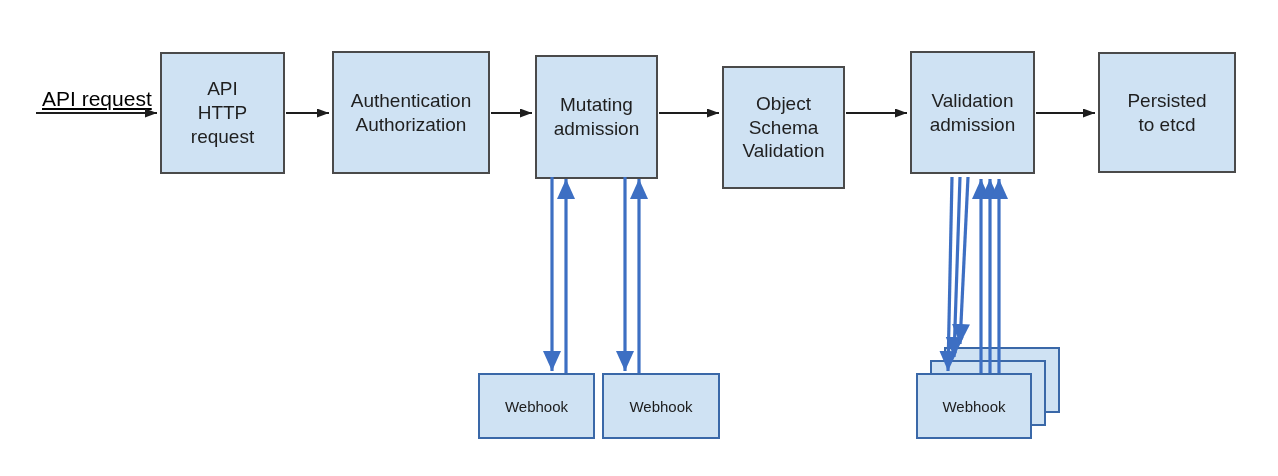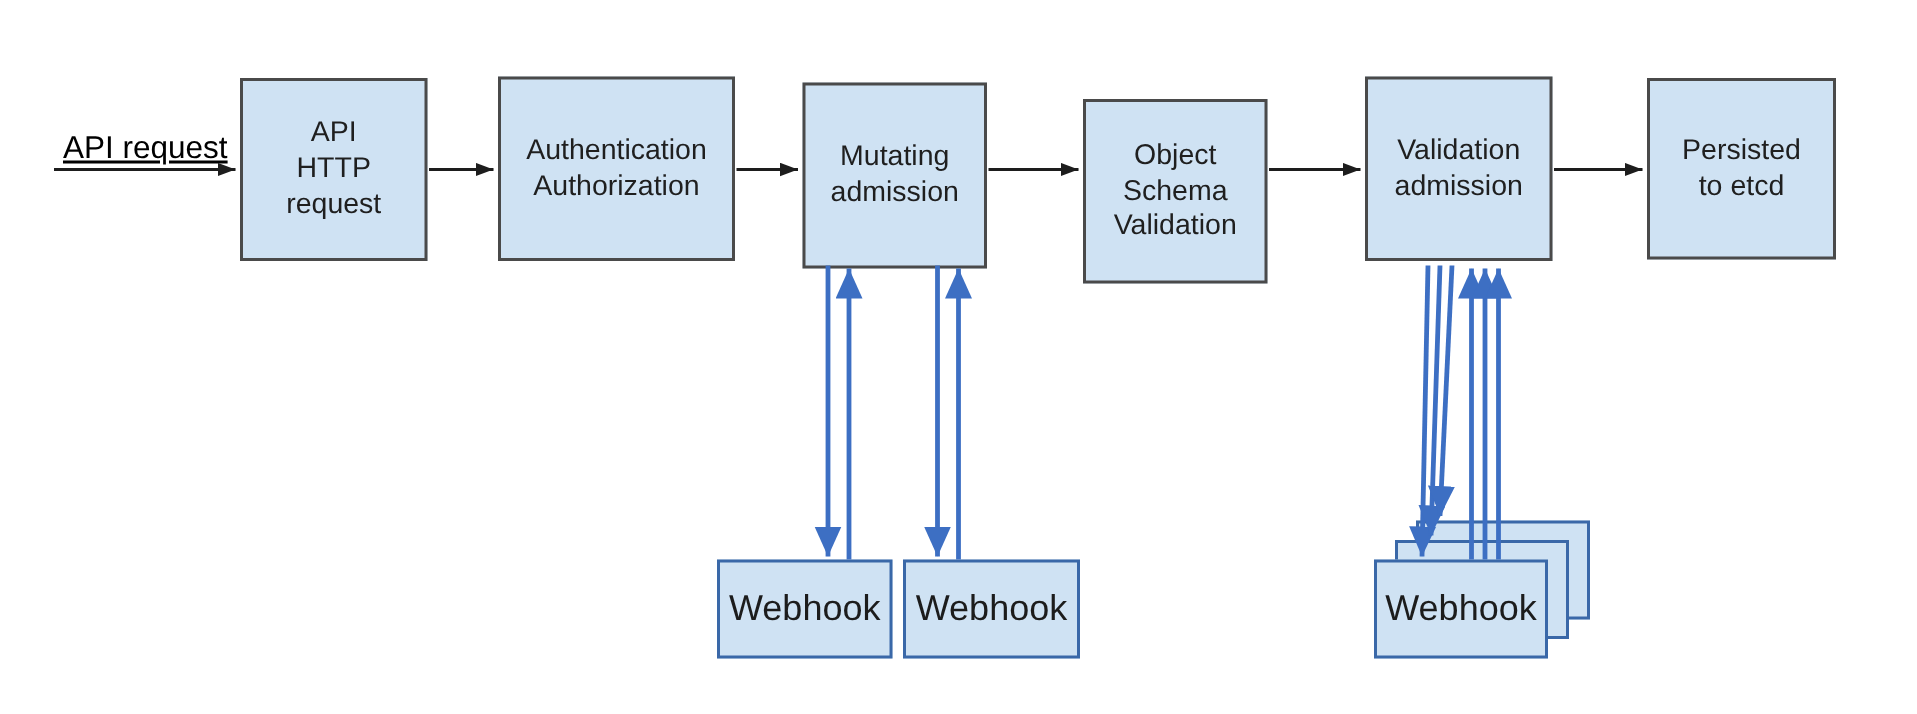--- a/index.html
+++ b/index.html
@@ -43,41 +43,41 @@
     z-index: 2;
     background: #cfe2f3;
     border: 2px solid #3a68a8;
     display: flex;
     align-items: center;
     justify-content: center;
     text-align: center;
     box-sizing: border-box;
   }
   .webhook-label {
-    font-size: 24px;
+    font-size: 15px;
     color: #1c1c1c;
     text-align: right;
   }
   .request-label {
     position: absolute;
     left: 42px;
     top: 87px;
     z-index: 2;
     font-size: 21px;
     color: #000000;
     white-space: nowrap;
     text-decoration: underline;
   }
   
   .s1 { left: 160px;  top: 52px; width: 125px; height: 122px; }
   .s2 { left: 332px;  top: 51px; width: 158px; height: 123px; }
   .s3 { left: 535px;  top: 55px; width: 123px; height: 124px; }
   .s4 { left: 722px;  top: 66px; width: 123px; height: 123px; }
   .s5 { left: 910px;  top: 51px; width: 125px; height: 123px; }
-  .s6 { left: 1098px; top: 52px; width: 126px; height: 121px; align-items: center; }
+  .s6 { left: 1098px; top: 52px; width: 138px; height: 121px; align-items: center; }
   
   .w1 { left: 478px; top: 373px; width: 117px; height: 66px; }
   .w2 { left: 602px; top: 373px; width: 118px; height: 66px; }
   .stack-back  { left: 944px; top: 347px; width: 116px; height: 66px; z-index: 1; }
   .stack-mid   { left: 930px; top: 360px; width: 116px; height: 66px; z-index: 1; }
   .stack-front { left: 916px; top: 373px; width: 116px; height: 66px; z-index: 2; }
 </style>
 </head>
 <body>
 

